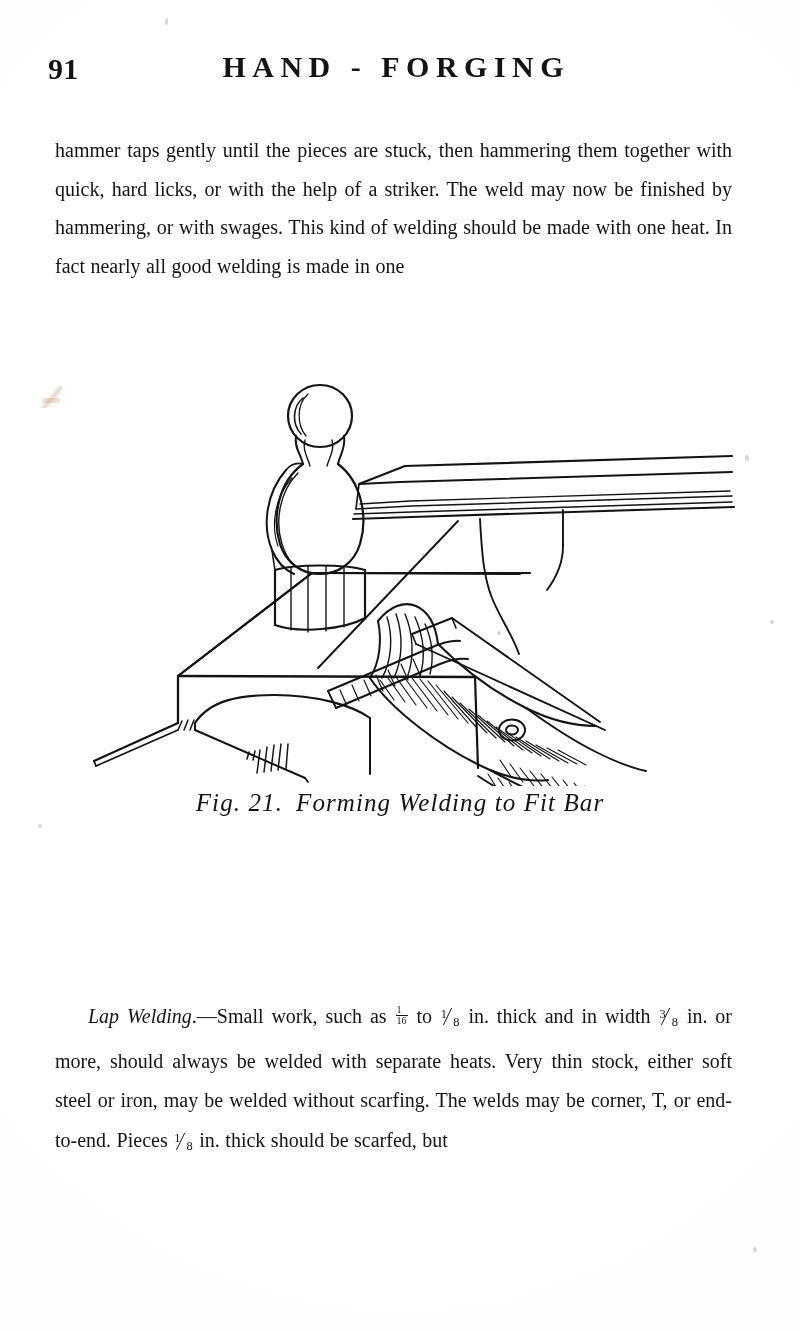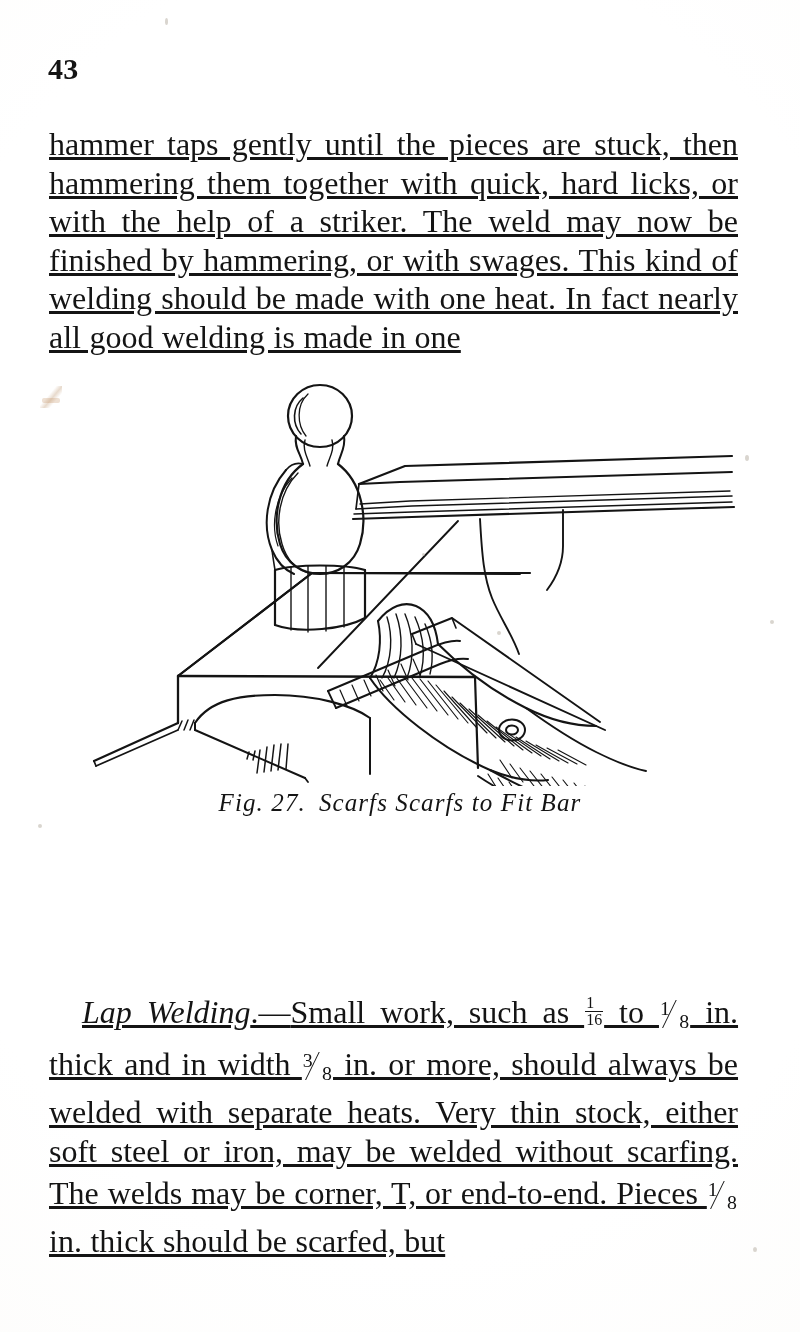--- a/index.html
+++ b/index.html
@@ -63,29 +63,28 @@
     text-indent: 6.5px;
   }
 
   
   .col {
     position: absolute;
     left: 48px;
     width: 691px;
   }
   .para {
-    font-size: 32px;
+    font-size: 20px;
     line-height: 38.6px;
     text-align: justify;
     text-align-last: left;
-    margin: 1px;
+    margin: 7px;
     -webkit-hyphens: none;
     hyphens: none;
     word-spacing: 0.5px;
-    text-decoration: underline;
   }
 
   #para-top  { top: 124px; }
   #para-mid  { top: 881px; }
   #para-lap  { top: 988px; }
 
   .indent { display: inline-block; width: 33px; }
   .sp     { display: inline-block; width: 13px; }
   .ital   { font-style: italic; }
 
@@ -174,21 +173,22 @@
   }
 </style>
 </head>
 <body>
 
 <div id="page">
 
   <div id="paper-tone"></div>
 
   <div id="running-head">
-    <div id="folio">43</div>
+    <div id="folio">91</div>
+    <div id="head-title">HAND - FORGING</div>
   </div>
 
   <div class="col" id="para-top">
     <p class="para">hammer taps gently until the pieces are stuck, then hammering them together with quick, hard licks, or with the help of a striker.   The weld may now be finished by hammering, or with swages.   This kind of welding should be made with one heat.  In fact nearly all good welding is made in one</p>
   </div>
 
   <div id="figure-block">
     <svg id="figure-svg" viewBox="0 0 680 408" preserveAspectRatio="xMidYMid meet">
       <g fill="none" stroke="#141414" stroke-width="2.1" stroke-linecap="round" stroke-linejoin="round">
 
@@ -350,21 +350,21 @@
           <path d="M 428 396 L 438 412"></path>
           <path d="M 438 400 L 449 416"></path>
           <path d="M 449 404 L 460 420"></path>
           <path d="M 460 408 L 471 424"></path>
           <path d="M 471 412 L 482 428"></path>
         </g>
       </g>
     </svg>
 
     <div id="fig-caption">
-      <span>Fig. 27.</span><span class="sp"></span><span>Scarfs Scarfs to Fit Bar</span>
+      <span>Fig. 21.</span><span class="sp"></span><span>Forming Welding to Fit Bar</span>
     </div>
   </div>
 
 
   <div class="col" id="para-lap">
     <p class="para"><span class="indent"></span><span class="ital">Lap Welding</span><span>.—</span><span>Small work, such as </span><span class="frac-stack"><span class="num">1</span><span class="den">16</span></span><span> to </span><span class="frac-diag"><span class="n">1</span><span class="bar"></span><span class="d">8</span></span><span> in. thick and in width </span><span class="frac-diag"><span class="n">3</span><span class="bar"></span><span class="d">8</span></span><span> in. or more, should always be welded with separate heats.   Very thin stock, either soft steel or iron, may be welded without scarfing.   The welds may be corner, T, or end-to-end.   Pieces </span><span class="frac-diag"><span class="n">1</span><span class="bar"></span><span class="d">8</span></span><span> in. thick should be scarfed, but</span></p>
   </div>
 
   <div class="speck" style="left:165px; top:18px; width:3px; height:7px;"></div>
   <div class="speck" style="left:745px; top:455px; width:4px; height:6px;"></div>

